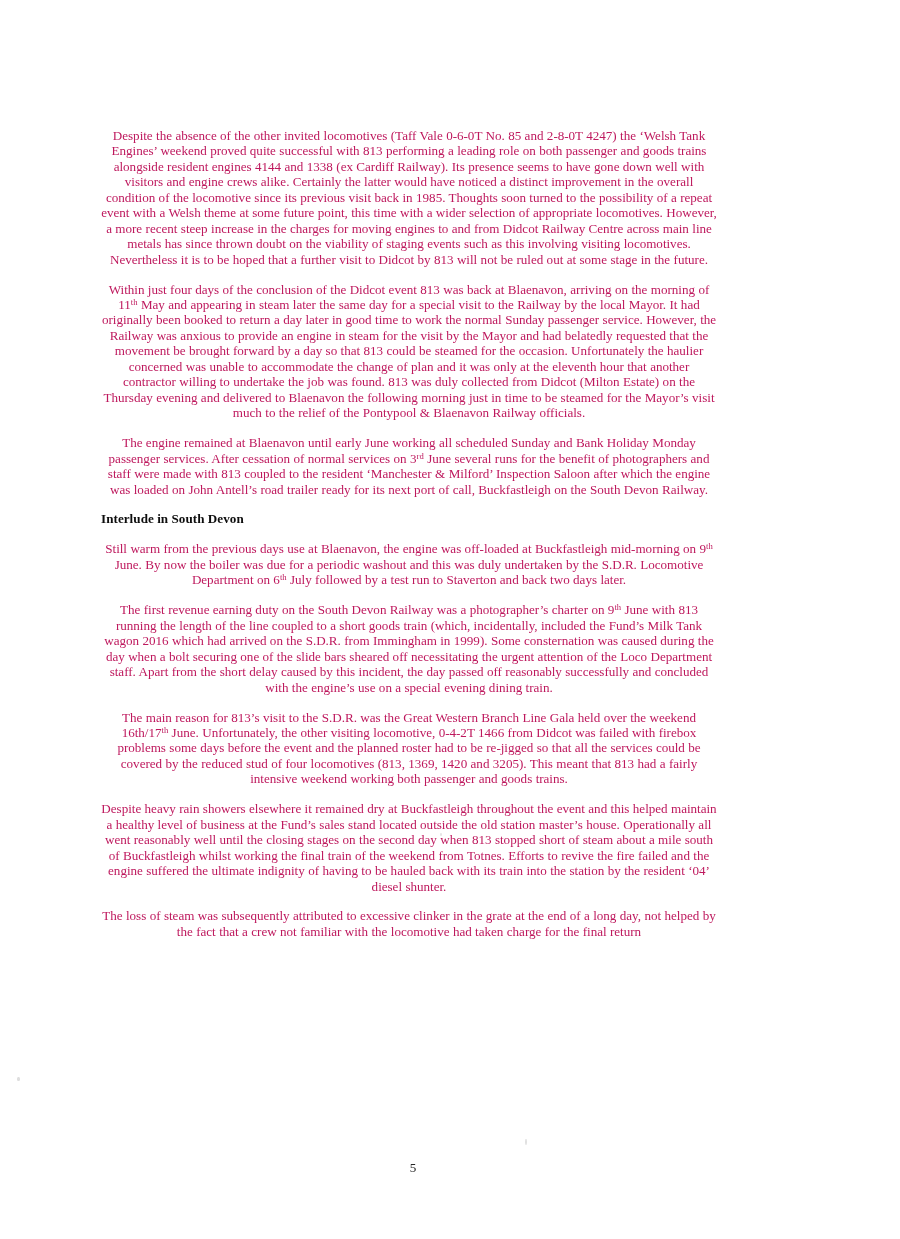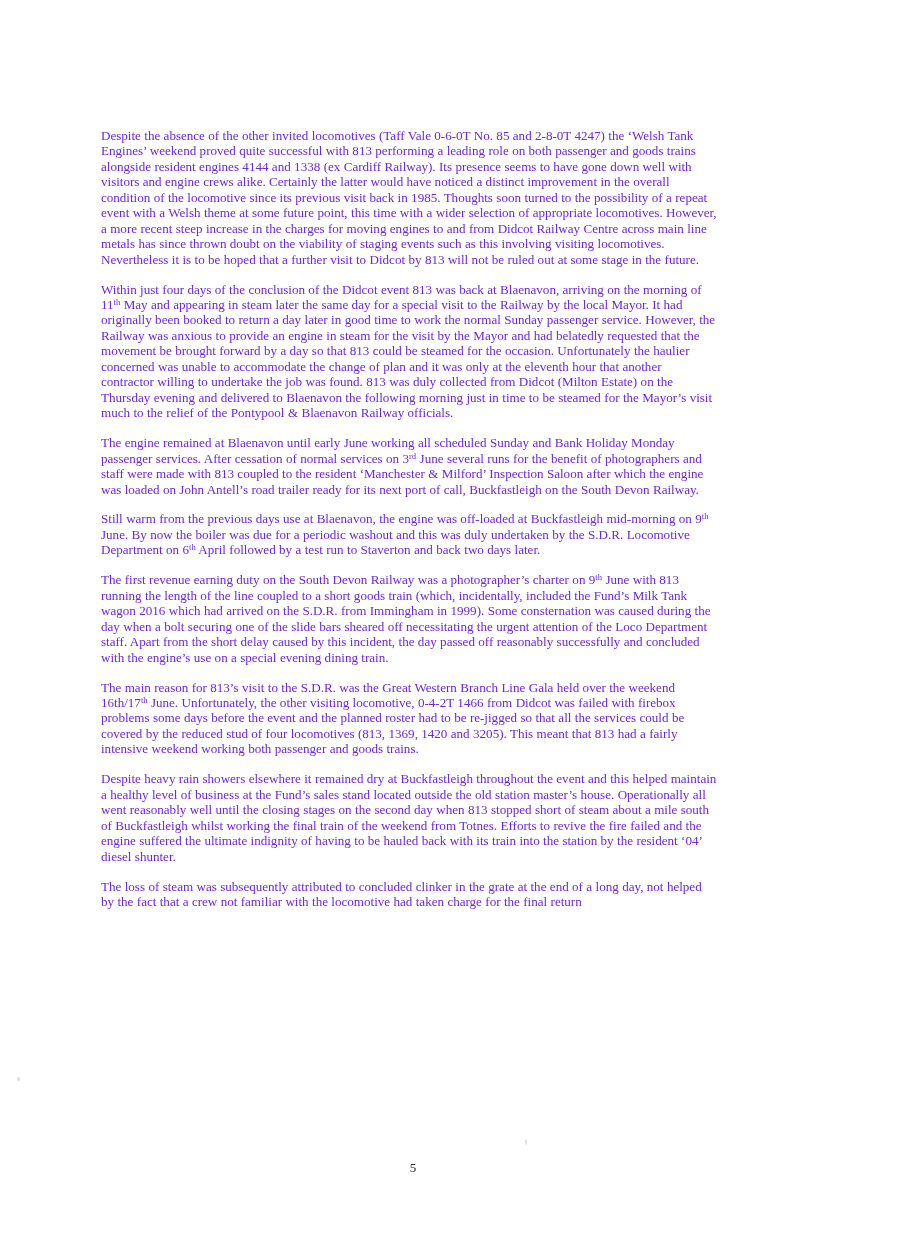--- a/index.html
+++ b/index.html
@@ -23,24 +23,24 @@
   .text-column {
     position: absolute;
     left: 101px;
     top: 128px;
     width: 616px;
   }
   p.para {
     margin: 0 0 14.5px 0;
     font-size: 13.1px;
     line-height: 15.45px;
-    text-align: left;
+    text-align: center;
     letter-spacing: -0.02px;
     word-spacing: 0.15px;
-    color: #6d28d9;
+    color: #be185d;
     -webkit-font-smoothing: none;
   }
   p.para:last-child {
     margin-bottom: 0;
   }
   h2.section-heading {
     margin: 0 0 14.5px 0;
     font-size: 13.1px;
     line-height: 15.45px;
     font-weight: bold;
@@ -85,30 +85,31 @@
 <div class="page">
 
   <div class="text-column">
 
     <p class="para">Despite the absence of the other invited locomotives (Taff Vale 0-6-0T No. 85 and  2-8-0T 4247) the ‘Welsh Tank Engines’ weekend proved quite successful with 813 performing a leading role on both passenger and goods trains alongside resident engines 4144 and 1338 (ex Cardiff Railway).  Its presence seems to have gone down well with visitors and engine crews alike.  Certainly the latter would have noticed a distinct improvement in the overall condition of the locomotive since its previous visit back in 1985. Thoughts soon turned to the possibility of a repeat event with a Welsh theme at some future point, this time with a wider selection of appropriate locomotives.  However, a more recent steep increase in the charges for moving engines to and from Didcot Railway Centre across main line metals has since thrown doubt on the viability of staging events such as this involving visiting locomotives.  Nevertheless it is to be hoped that a further visit to Didcot by 813 will not be ruled out at some stage in the future.</p>
 
     <p class="para"><span>Within just four days of the conclusion of the Didcot event 813 was back at Blaenavon, arriving on the morning of 11</span><sup>th</sup><span> May and appearing in steam later the same day for a special visit to the Railway by the local Mayor.  It had originally been booked to return a day later in good time to work the normal Sunday passenger service.  However, the Railway was anxious to provide an engine in steam for the visit by the Mayor and had belatedly requested that the movement be brought forward by a day so that 813 could be steamed for the occasion.  Unfortunately the haulier concerned was unable to accommodate the change of plan and it was only at the eleventh hour that another contractor willing to undertake the job was found.  813 was duly collected from Didcot (Milton Estate) on the Thursday evening and delivered to Blaenavon the following morning just in time to be steamed for the Mayor’s visit much to the relief of the Pontypool &amp; Blaenavon Railway officials.</span></p>
 
     <p class="para"><span>The engine remained at Blaenavon until early June working all scheduled Sunday and Bank Holiday Monday passenger services.  After cessation of normal services on 3</span><sup>rd</sup><span> June several runs for the benefit of photographers and staff were made with 813 coupled to the resident ‘Manchester &amp; Milford’ Inspection Saloon after which the engine was loaded on John Antell’s road trailer ready for its next port of call, Buckfastleigh on the South Devon Railway.</span></p>
 
+    <h2 class="section-heading">Interlude in South Devon</h2>
 
-    <p class="para"><span>Still warm from the previous days use at Blaenavon, the engine was off-loaded at Buckfastleigh mid-morning on 9</span><sup>th</sup><span> June.  By now the boiler was due for a periodic washout and this was duly undertaken by the S.D.R.  Locomotive Department on 6</span><sup>th</sup><span> April followed by a test run to Staverton and back two days later.</span></p>
+    <p class="para"><span>Still warm from the previous days use at Blaenavon, the engine was off-loaded at Buckfastleigh mid-morning on 9</span><sup>th</sup><span> June.  By now the boiler was due for a periodic washout and this was duly undertaken by the S.D.R.  Locomotive Department on 6</span><sup>th</sup><span> July followed by a test run to Staverton and back two days later.</span></p>
 
     <p class="para"><span>The first revenue earning duty on the South Devon Railway was a photographer’s charter on  9</span><sup>th</sup><span> June with  813 running the length of the line coupled to a short goods train (which, incidentally, included the Fund’s Milk Tank wagon 2016 which had arrived on the S.D.R. from Immingham in 1999).  Some consternation was caused during the day when a bolt securing one of the slide bars sheared off necessitating the urgent attention of the Loco Department staff.  Apart from the short delay caused by this incident, the day passed off reasonably successfully and concluded with the engine’s use on a special evening dining train.</span></p>
 
     <p class="para"><span>The main reason for 813’s visit to the S.D.R. was the Great Western Branch Line Gala held over the weekend 16th/17</span><sup>th</sup><span> June.  Unfortunately, the other visiting locomotive, 0-4-2T 1466 from Didcot was failed with firebox problems some days before the event and the planned roster had to be re-jigged so that all the services could be covered by the reduced stud of four locomotives (813, 1369, 1420 and 3205).  This meant that 813 had a fairly intensive weekend working both passenger and goods trains.</span></p>
 
     <p class="para">Despite heavy rain showers elsewhere it remained dry at Buckfastleigh throughout the event and this helped maintain a healthy level of business at the Fund’s sales stand located outside the old station master’s house.  Operationally all went reasonably well until the closing stages on the second day when 813 stopped short of steam about a mile south of Buckfastleigh whilst working the final train of the weekend from Totnes.  Efforts to revive the fire failed and the engine suffered the ultimate indignity of having to be hauled back with its train into the station by the resident ‘04’ diesel shunter.</p>
 
-    <p class="para">The loss of steam was subsequently attributed to concluded clinker in the grate at the end of a long day, not helped by the fact that a crew not familiar with the locomotive had taken charge for the final return</p>
+    <p class="para">The loss of steam was subsequently attributed to excessive clinker in the grate at the end of a long day, not helped by the fact that a crew not familiar with the locomotive had taken charge for the final return</p>
 
   </div>
 
   <div class="page-number"><span>5</span></div>
 
   <div class="scan-speck speck-a"></div>
   <div class="scan-speck speck-b"></div>
   <div class="scan-speck speck-c"></div>
 
 </div>

